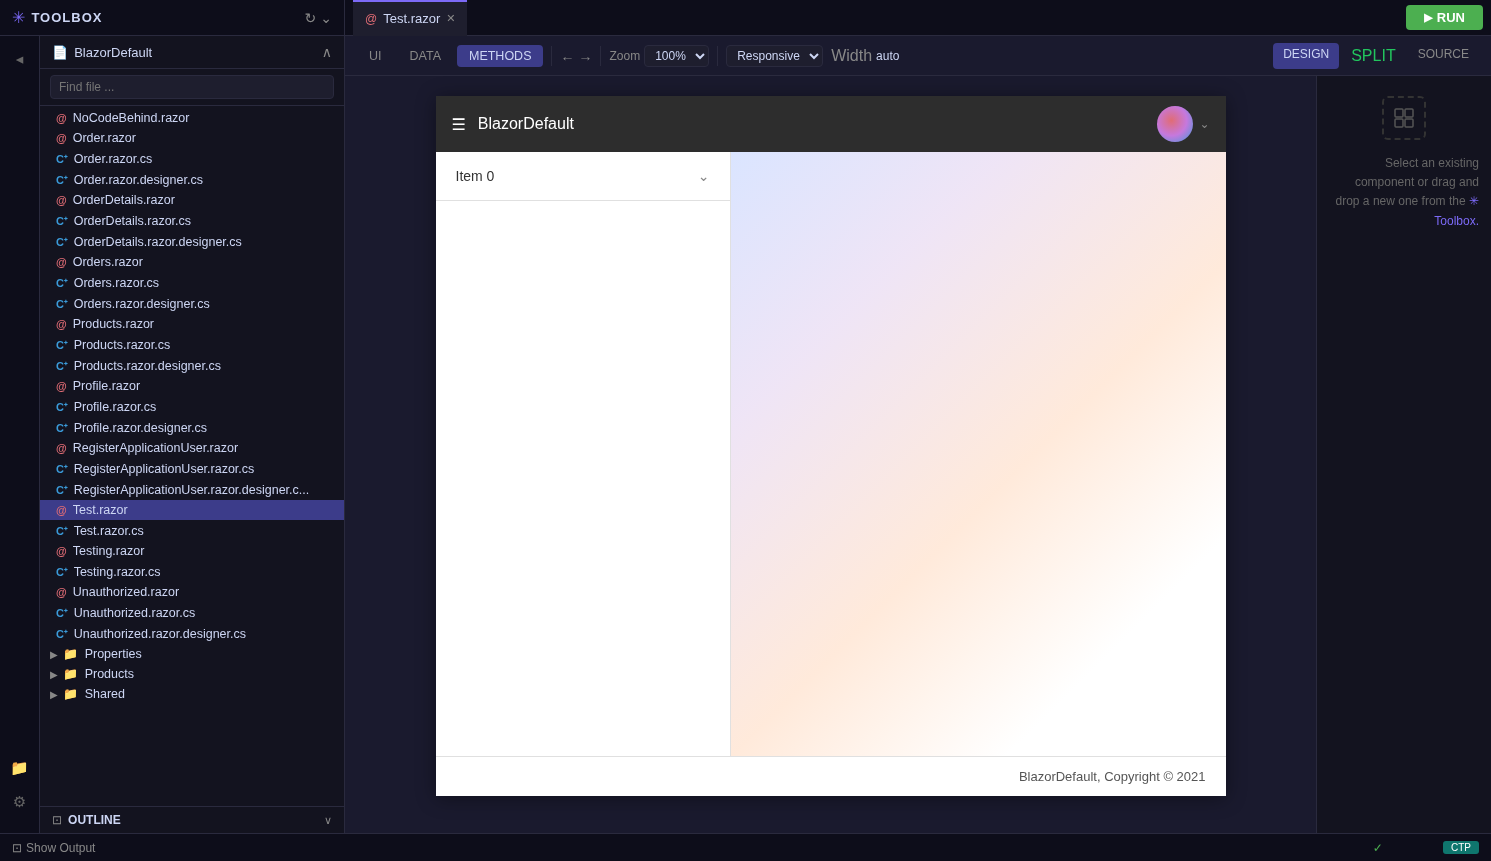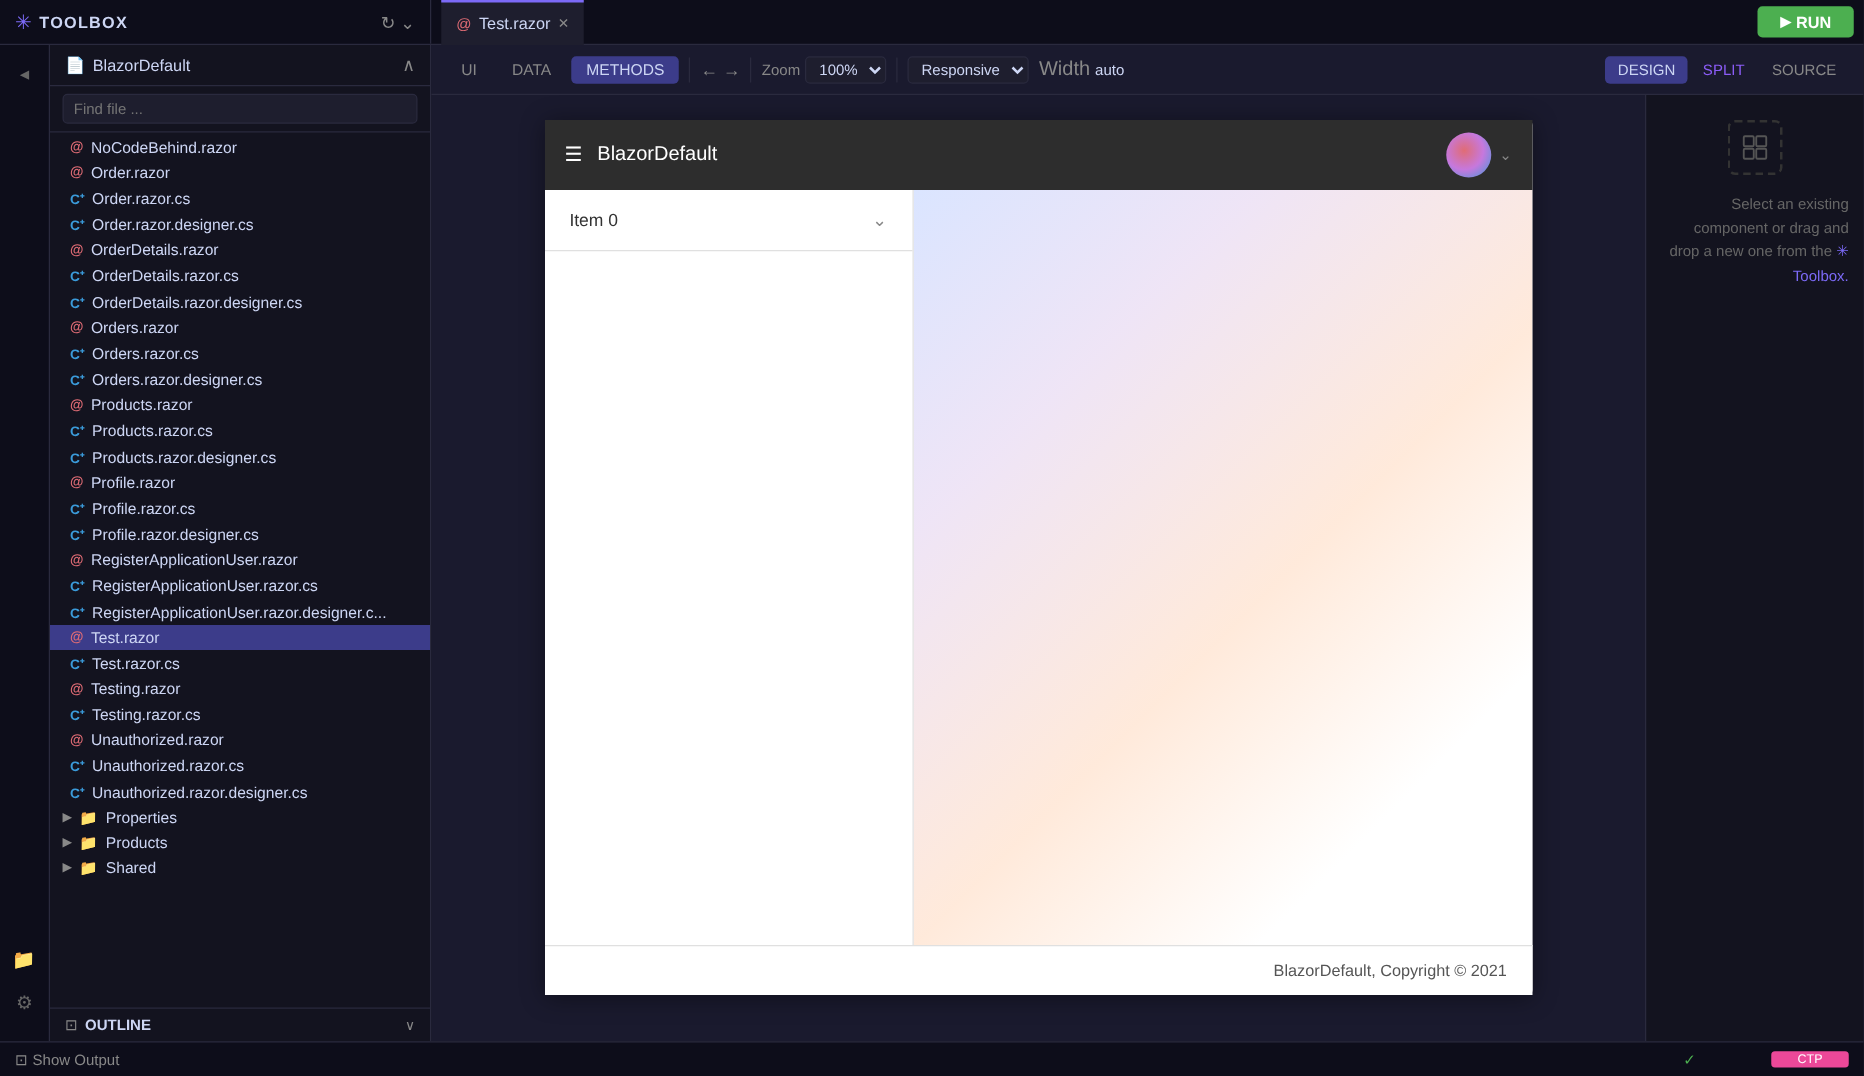--- a/index.html
+++ b/index.html
@@ -198,36 +198,36 @@
 
     <div style="display:flex;align-items:center;padding:0 12px;height:40px;background:#1a1a2e;border-bottom:1px solid #2a2a3e;gap:4px;flex-shrink:0;">
       <span style="padding:4px 12px;border-radius:4px;cursor:pointer;font-size:12.5px;color:#888;">UI</span>
       <span style="padding:4px 12px;border-radius:4px;cursor:pointer;font-size:12.5px;color:#888;">DATA</span>
       <span style="padding:4px 12px;border-radius:4px;cursor:pointer;font-size:12.5px;color:#cdd6f4;background:#3c3c8a;">METHODS</span>
       <div style="width:1px;height:20px;background:#2a2a3e;margin:0 4px;"></div>
       <button style="background:none;border:none;color:#888;cursor:pointer;font-size:14px;">←</button>
       <button style="background:none;border:none;color:#888;cursor:pointer;font-size:14px;">→</button>
       <div style="width:1px;height:20px;background:#2a2a3e;margin:0 4px;"></div>
       <span style="color:#888;font-size:12px;">Zoom</span>
-      <select style="background:#1e1e2e;border:1px solid #2a2a3e;color:#cdd6f4;padding:2px 6px;border-radius:4px;font-size:12px;cursor:pointer;text-align:right;">
+      <select style="background:#1e1e2e;border:1px solid #2a2a3e;color:#cdd6f4;padding:2px 6px;border-radius:4px;font-size:12px;cursor:pointer;">
         <option>100%</option>
         <option>75%</option>
         <option>150%</option>
       </select>
       <div style="width:1px;height:20px;background:#2a2a3e;margin:0 4px;"></div>
       <select style="background:#1e1e2e;border:1px solid #2a2a3e;color:#cdd6f4;padding:2px 6px;border-radius:4px;font-size:12px;cursor:pointer;">
         <option>Responsive</option>
         <option>Mobile</option>
         <option>Desktop</option>
       </select>
       <span style="color:#888;font-size:16px;margin-left:4px;">Width</span>
       <span style="color:#cdd6f4;font-size:12px;">auto</span>
       <div style="margin-left:auto;display:flex;gap:2px;">
         <span style="padding:4px 10px;border-radius:4px;cursor:pointer;font-size:12px;color:#cdd6f4;background:#3c3c8a;">DESIGN</span>
-        <span style="padding:4px 10px;border-radius:4px;cursor:pointer;font-size:12px;color:#8b5cf6;">SPLIT</span>
+        <span style="padding:4px 10px;border-radius:4px;cursor:pointer;font-size:16px;color:#22c55e;">SPLIT</span>
         <span style="padding:4px 10px;border-radius:4px;cursor:pointer;font-size:12px;color:#888;">SOURCE</span>
       </div>
     </div>
 
     <div style="display:flex;flex:1;overflow:hidden;">
 
       <div style="flex:1;background:#1a1a2e;display:flex;align-items:flex-start;justify-content:center;padding:20px;overflow:auto;">
         <div style="background:white;border-radius:4px;width:790px;display:flex;flex-direction:column;min-height:700px;box-shadow:0 2px 20px rgba(0,0,0,0.4);">
 
           <div style="background:#2d2d2d;display:flex;align-items:center;padding:10px 16px;gap:12px;">
@@ -278,15 +278,15 @@
 </div>
 
 <div style="display:flex;align-items:center;background:#0d0d1a;height:28px;padding:0 12px;border-top:1px solid #2a2a3e;flex-shrink:0;">
   <div style="display:flex;align-items:center;gap:4px;color:#888;font-size:12px;cursor:pointer;">
     <span style="font-size:12px;">⊡</span>
     <span>Show Output</span>
   </div>
   <div style="margin-left:auto;display:flex;align-items:center;gap:4px;">
     <span style="color:#4caf50;font-size:12px;">✓</span>
     <span style="color:#0ea5e9;font-size:16px;margin-top:48px;">Ready</span>
-    <span style="background:#ec4899;color:white;font-size:10px;padding:1px 21px;border-radius:3px;margin-left:6px;">CTP</span>
+    <span style="background:#0f766e;color:white;font-size:10px;padding:1px 8px;border-radius:3px;margin-left:6px;">CTP</span>
   </div>
 </div>
 
 </body></html>

